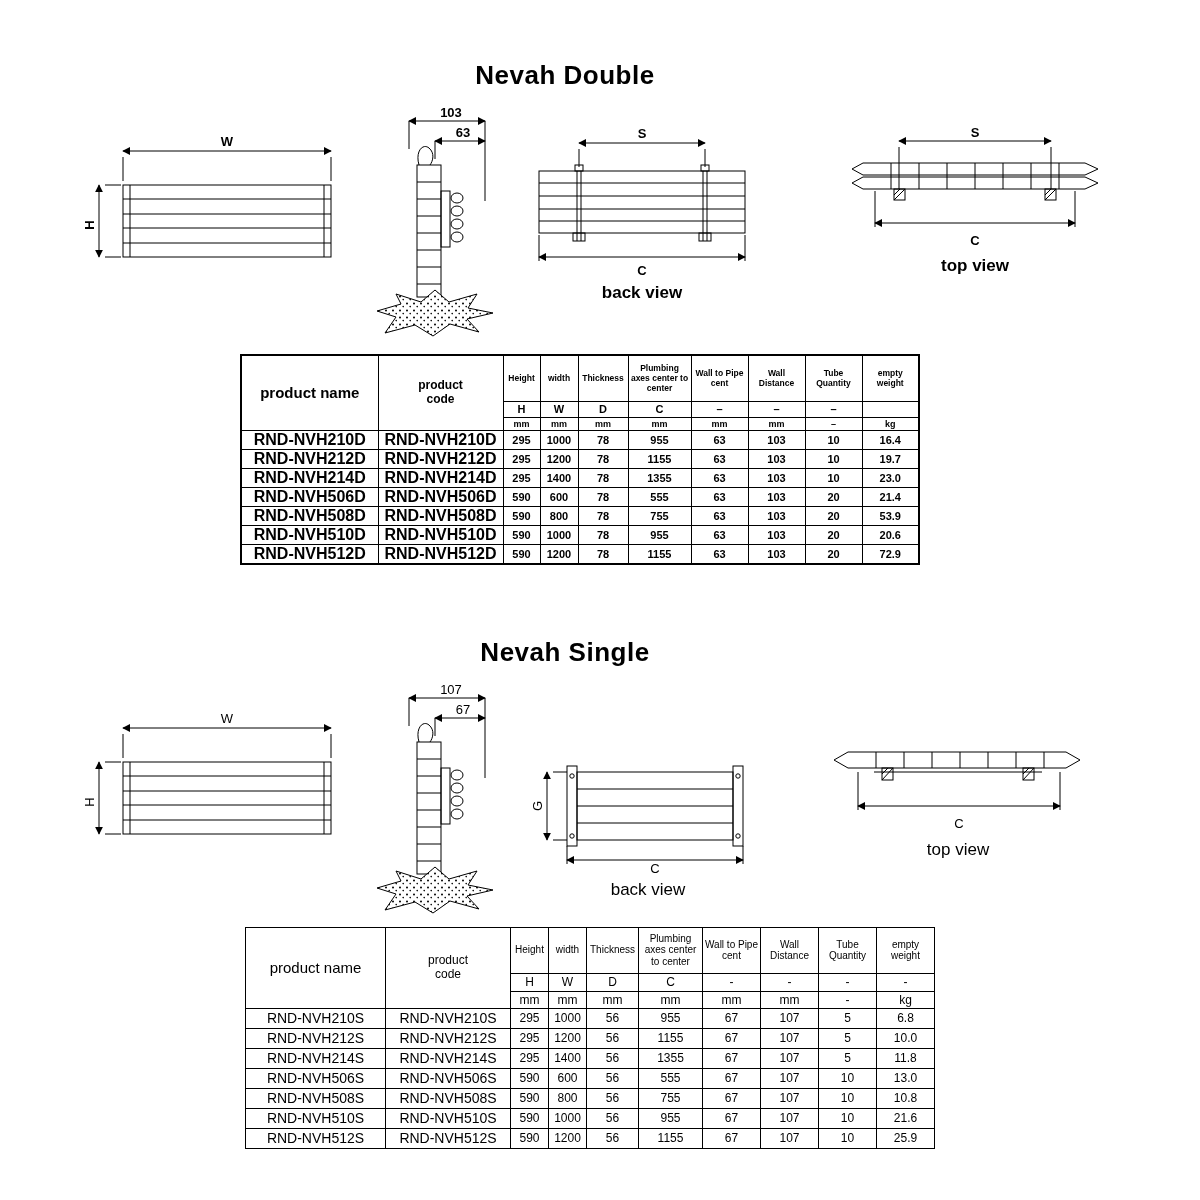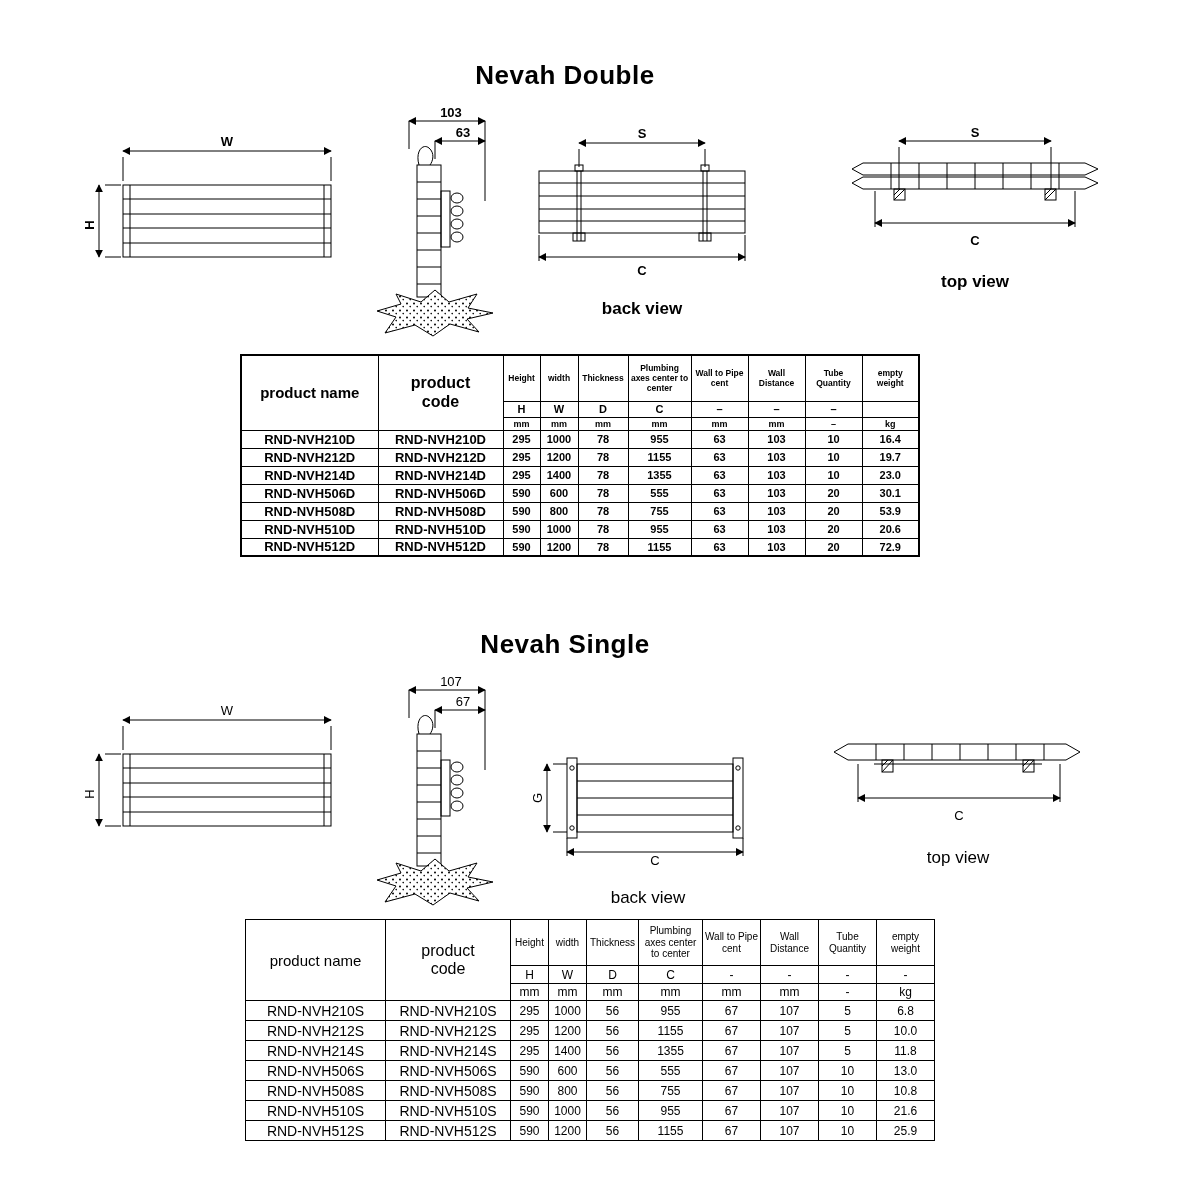--- a/index.html
+++ b/index.html
@@ -20,44 +20,44 @@
   .fig-front { margin-top:28px; }
   .fig-side  { margin-left:28px; }
   .fig-back  { margin-left:14px; margin-top:22px; }
   .sec-double .fig-top { margin-left:78px; margin-top:22px; }
   .sec-single .fig-back { margin-left:20px; margin-top:34px; }
   .sec-single .fig-top  { margin-left:55px; margin-top:34px; }
 
   svg { display:block; }
   svg .dim { font-size:13px; fill:#000; }
   .sec-double svg .dim { font-weight:bold; }
-  .caption { text-align:center; font-size:17px; margin-top:20px; }
+  .caption { text-align:center; font-size:17px; margin-top:4px; }
   .sec-double .caption { font-weight:bold; }
 
   .table-wrap { margin:14px 0 0 240px; }
   .sec-single .table-wrap { margin-left:245px; margin-top:10px; }
   table.spec { border-collapse:collapse; table-layout:fixed; background:#fff; }
   table.spec th, table.spec td {
     border:1px solid #000; text-align:center; vertical-align:middle;
     padding:0 2px; overflow:hidden;
   }
   .sec-double table.spec, .sec-double table.spec th, .sec-double table.spec td { border-color:#000; }
   .sec-double table.spec { font-weight:bold; border:2px solid #000; }
   .sec-single table.spec th { font-weight:normal; }
 
   .spec .th-name { font-size:15px; }
-  .spec .th-code { font-size:16px; white-space:pre-line; line-height:1.15; }
+  .spec .th-code { font-size:12px; white-space:pre-line; line-height:1.15; }
   .sec-double .spec .th-small { font-size:8.5px; line-height:1.2; }
   .sec-single .spec .th-small { font-size:10px; line-height:1.15; }
 
   .sec-double .hdr-main th { height:46px; }
   .sec-double .hdr-sym th  { height:16px; font-size:11px; }
   .sec-double .hdr-unit th { height:13px; font-size:9px; }
   .sec-double tbody td { height:18px; font-size:11px; }
-  .sec-double tbody .c-name, .sec-double tbody .c-code { font-size:13px; }
+  .sec-double tbody .c-name, .sec-double tbody .c-code { font-size:16px; }
 
   .sec-single .hdr-main th { height:46px; }
   .sec-single .hdr-sym th  { height:18px; font-size:12px; }
   .sec-single .hdr-unit th { height:17px; font-size:12px; }
   .sec-single tbody td { height:20px; font-size:12px; }
   .sec-single tbody .c-name, .sec-single tbody .c-code { font-size:14px; }
 </style>
 </head>
 <body>
 
@@ -328,21 +328,21 @@
             <tr>
               <td class="c-name">RND-NVH506D</td>
               <td class="c-code">RND-NVH506D</td>
               <td>590</td>
               <td>600</td>
               <td>78</td>
               <td>555</td>
               <td>63</td>
               <td>103</td>
               <td>20</td>
-              <td>30.1</td>
+              <td>21.4</td>
             </tr>
 
             <tr>
               <td class="c-name">RND-NVH508D</td>
               <td class="c-code">RND-NVH508D</td>
               <td>590</td>
               <td>800</td>
               <td>78</td>
               <td>755</td>
               <td>63</td>

